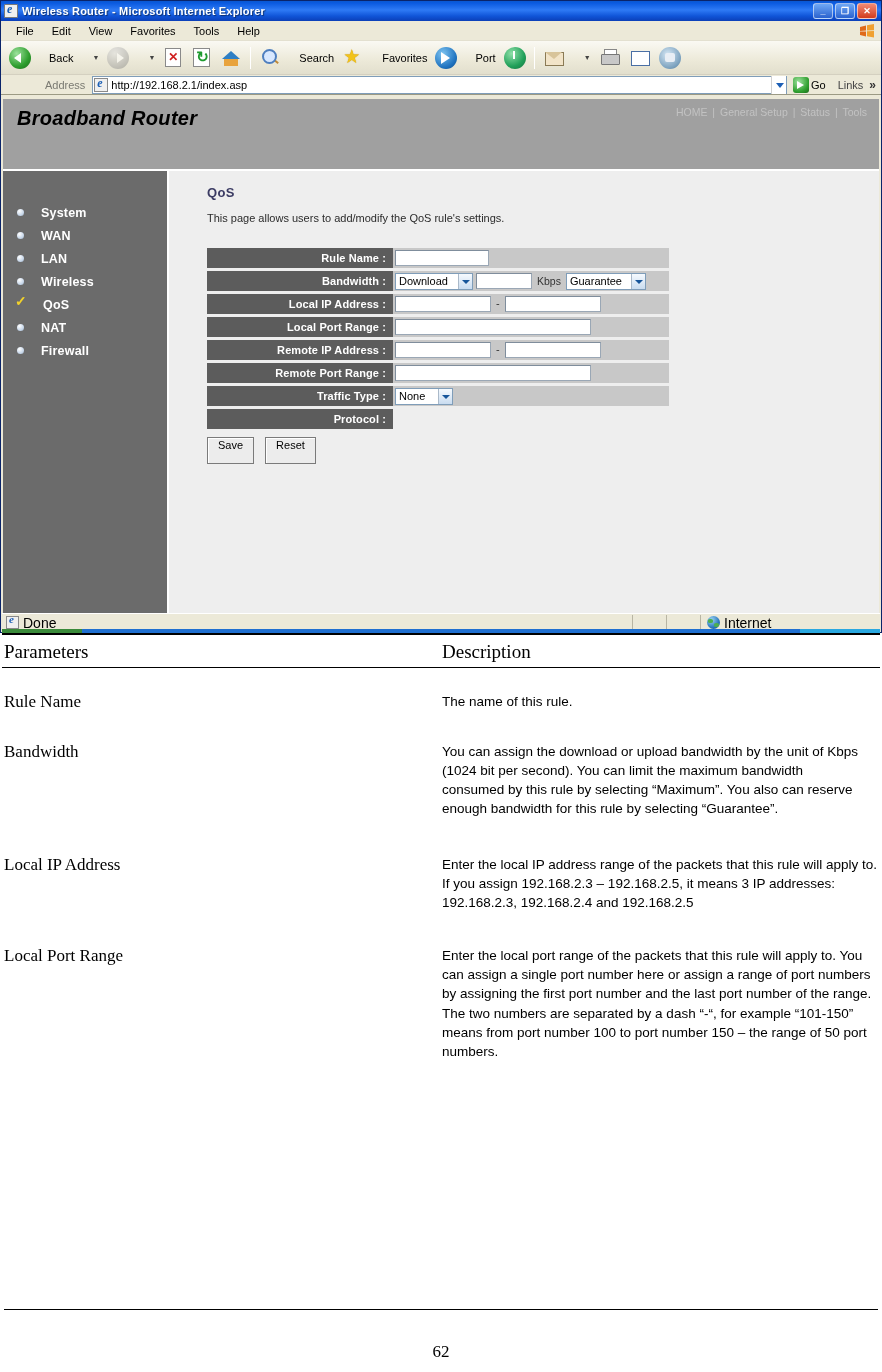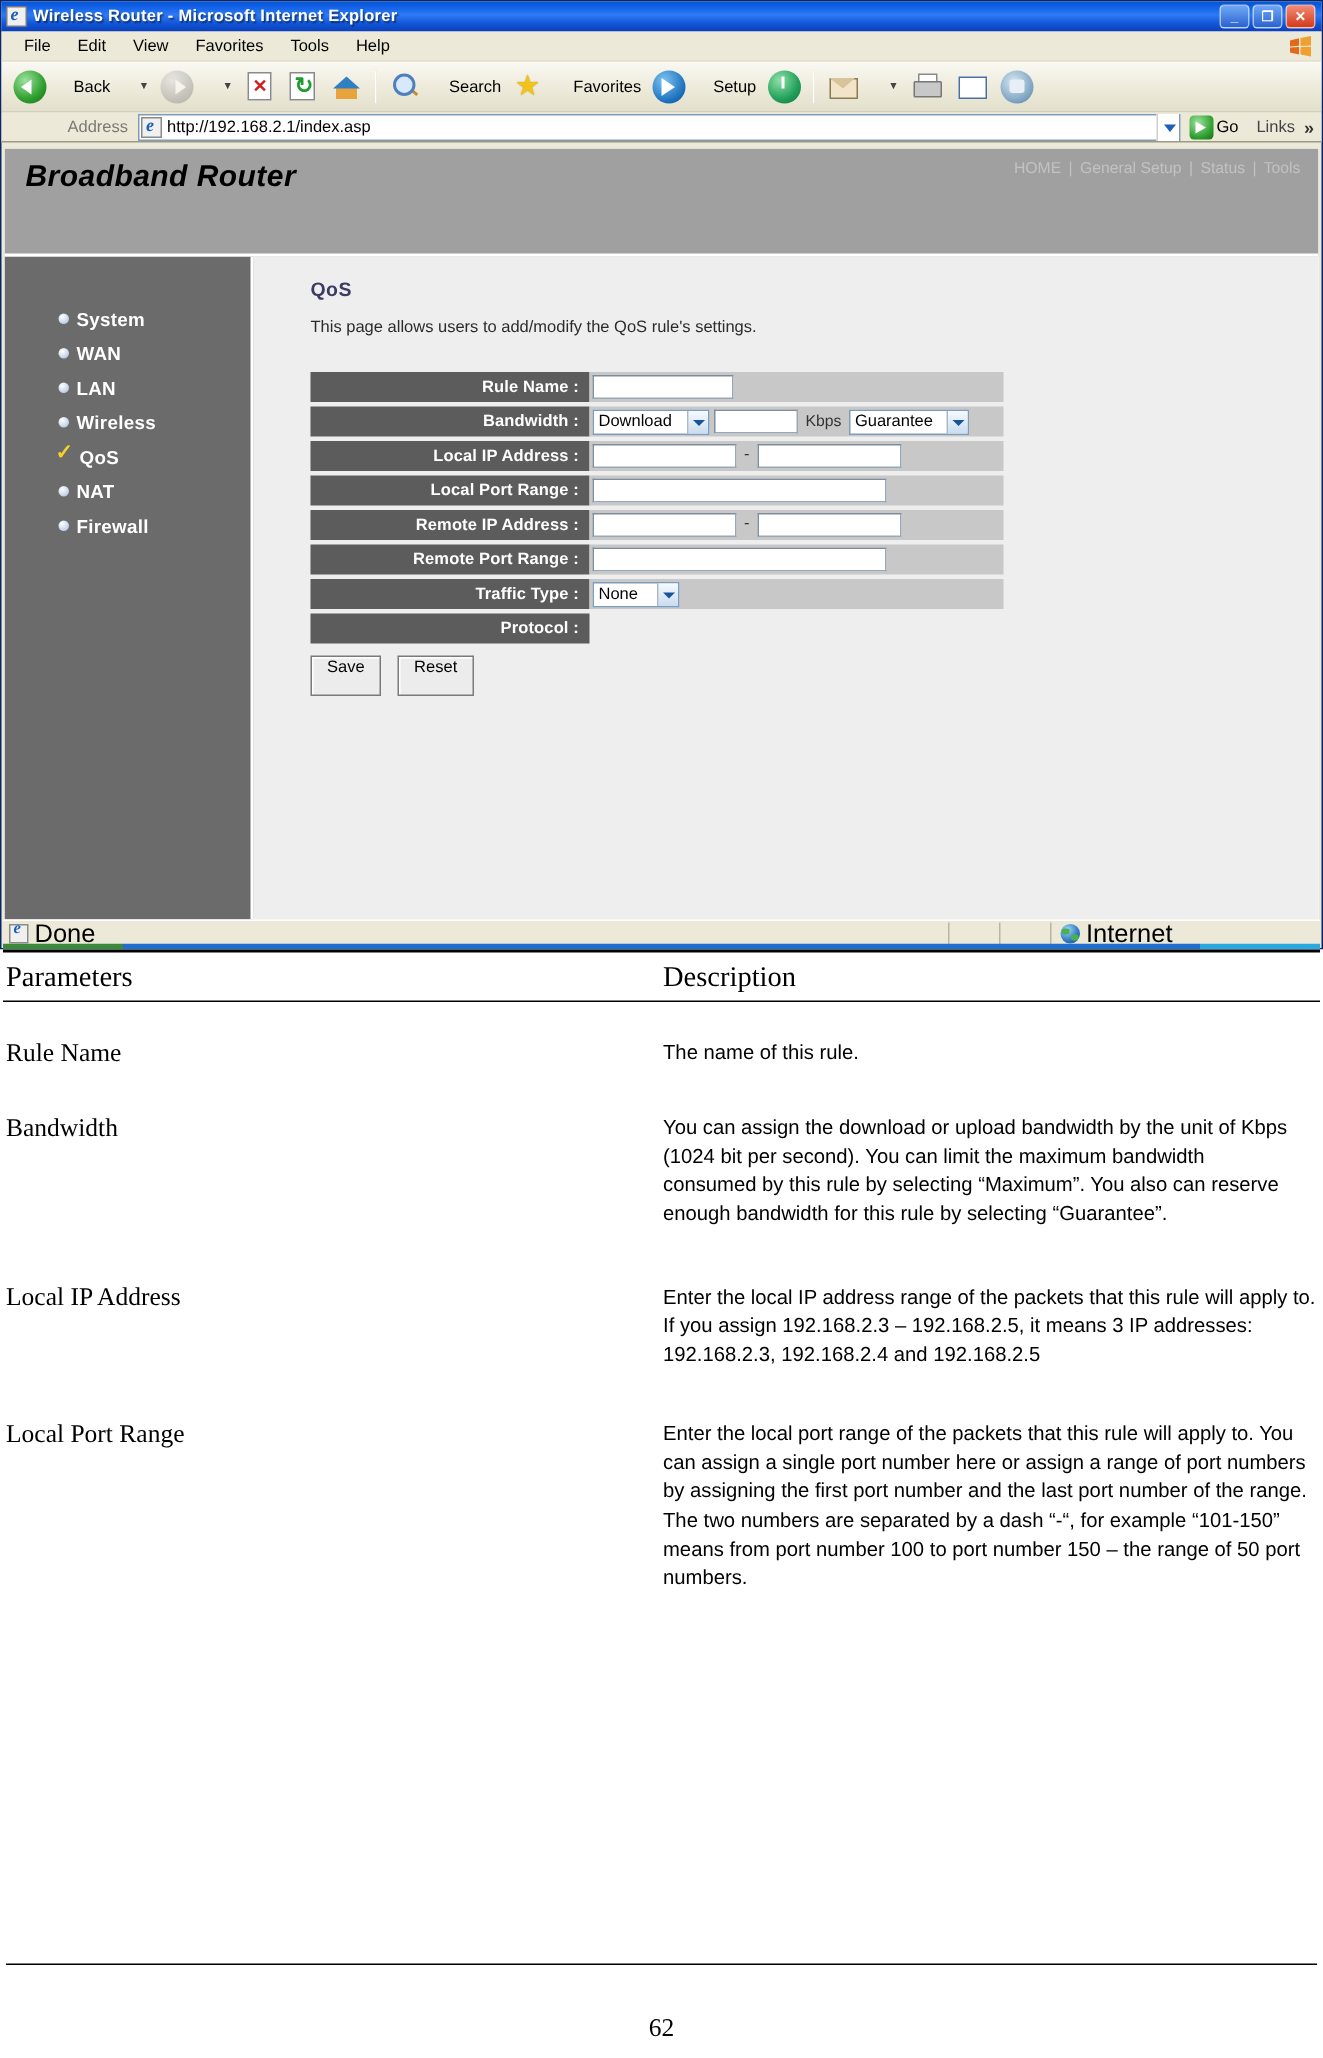--- a/index.html
+++ b/index.html
@@ -218,21 +218,21 @@
   }
   #top-nav span.sep { color:#c2c2c2; padding:0 2px; }
 
   
   #router-body { display:flex; height:442px; }
   #sidebar {
     width:166px; background:#6b6b6b; flex:0 0 auto;
     border-right:2px solid #ffffff; padding-top:30px;
   }
   .nav-item {
-    display:flex; align-items:center; height:23px; padding-left:36px; gap:5px;text-align:right;
+    display:flex; align-items:center; height:23px; padding-left:14px; gap:17px;text-align:right;
   }
   .nav-bullet {
     width:7px;height:7px;border-radius:50%;
     background:radial-gradient(circle at 35% 30%,#ffffff,#c9d8ea 60%,#9fb4cc);
     flex:0 0 auto;
   }
   .nav-check {
     width:9px;height:9px; flex:0 0 auto; position:relative;
   }
   .nav-check:after {
@@ -297,21 +297,21 @@
   .btn {
     font-size:11px; color:#000; background:#ececec;
     border:1px solid #7a7a7a; padding:1px 10px 12px 10px;
     box-shadow:inset 1px 1px 0 #ffffff;
   }
 
   
   #status-bar {
     position:absolute; left:1px; bottom:1px; width:878px; height:18px;
     background:#ece9d8; border-top:1px solid #ffffff;
-    display:flex; align-items:center; font-size:17px; color:#000;
+    display:flex; align-items:center; font-size:14px; color:#000;
   }
   #status-left { display:flex; align-items:center; gap:4px; padding-left:4px; flex:1; }
   #status-ie-icon {
     width:13px;height:13px; background:#f0f0f0; border:1px solid #8a8a8a;
     position:relative; flex:0 0 auto;
   }
   #status-ie-icon:after {
     content:"e"; position:absolute; left:2px; top:-4px; font-size:11px;
     font-weight:bold; color:#1c5fb5; font-family:"Liberation Serif",serif; font-style:italic;
   }
@@ -419,21 +419,21 @@
     <span class="tb-btn">
       <span class="ico ico-search"></span>
       <span class="tb-label">Search</span>
     </span>
     <span class="tb-btn">
       <span class="ico ico-star"></span>
       <span class="tb-label">Favorites</span>
     </span>
     <span class="tb-btn">
       <span class="ico ico-media"></span>
-      <span class="tb-label">Setup</span>
+      <span class="tb-label">Port</span>
     </span>
     <span class="tb-btn">
       <span class="ico ico-history"></span>
     </span>
     <span class="tb-sep"></span>
     <span class="tb-btn">
       <span class="ico ico-mail"></span>
       <span class="tb-caret">▼</span>
     </span>
     <span class="tb-btn">

